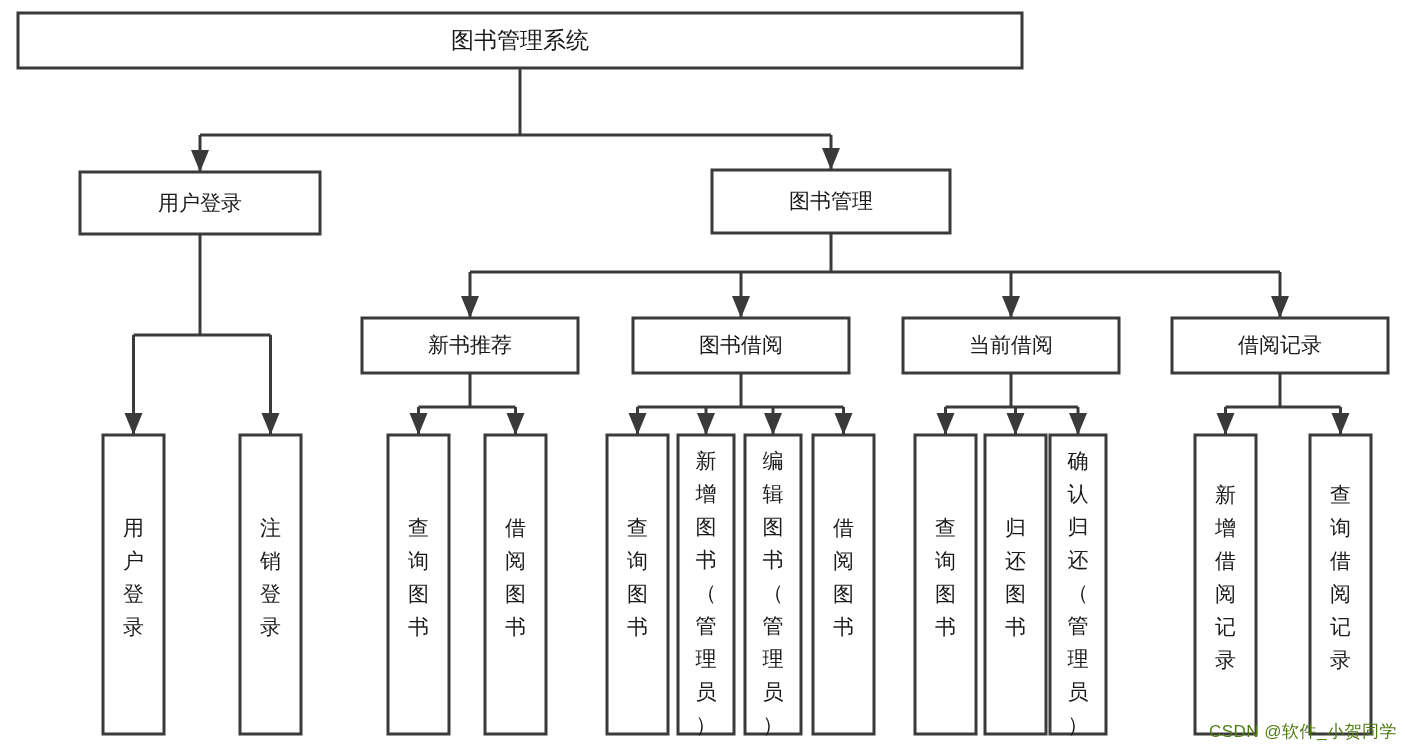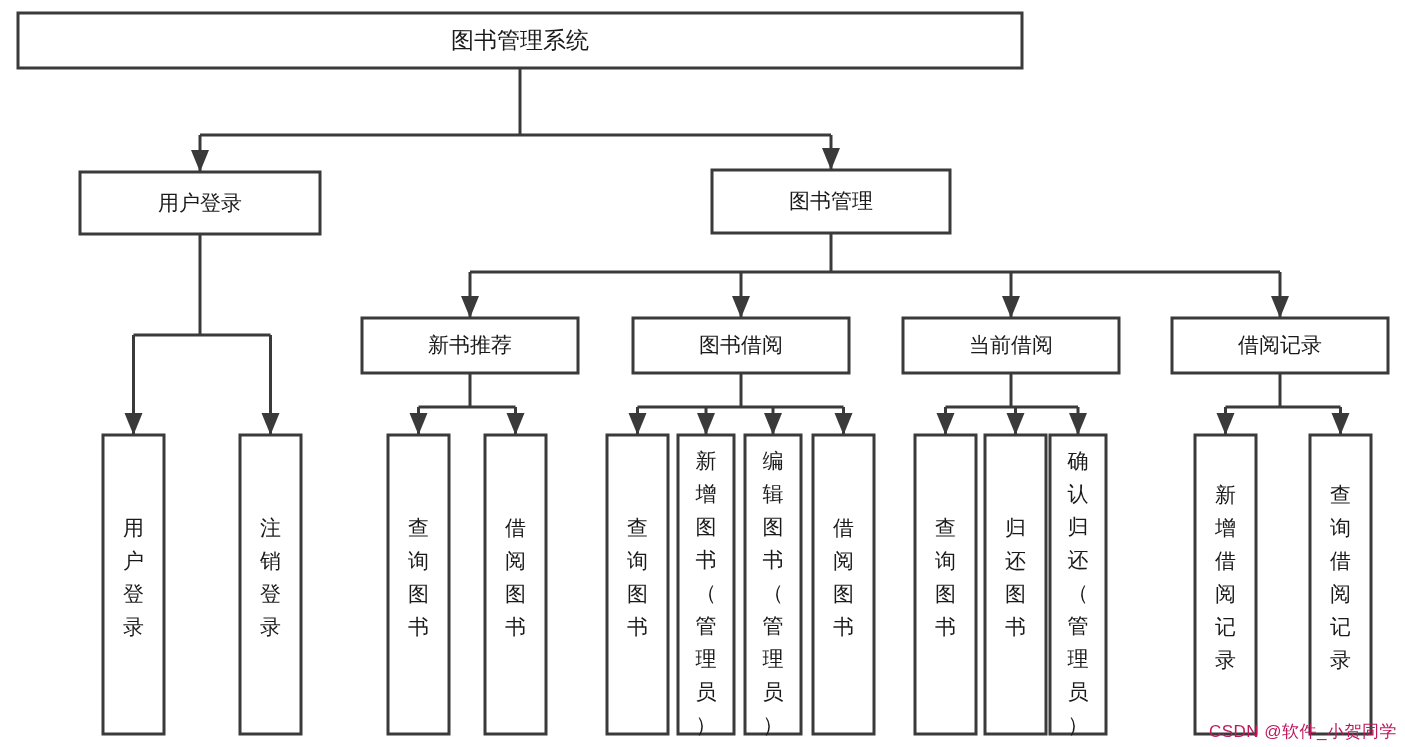--- a/index.html
+++ b/index.html
@@ -17,21 +17,21 @@
   .node-label{
     font-family:"Liberation Sans","DejaVu Sans",sans-serif;
     fill:#1a1a1a;text-anchor:middle;
   }
   .label-h{font-size:21px;dominant-baseline:middle;}
   .label-title{font-size:23px;dominant-baseline:middle;}
   .label-v{font-size:21px;text-anchor:middle;}
   .watermark{
     position:absolute;right:8px;bottom:4px;
     font-family:"Liberation Sans","DejaVu Sans",sans-serif;
-    font-size:17px;color:#be185d;white-space:nowrap;
+    font-size:17px;color:#4d7c0f;white-space:nowrap;
     letter-spacing:.5px;user-select:none;
   }
 </style>
 </head>
 <body>
 
 <div id="diagram-root">
   <svg id="tree-svg" width="1405" height="747" viewBox="0 0 1405 747" xmlns="http://www.w3.org/2000/svg">
     <g id="connectors-layer">
         <line x1="520" y1="68" x2="520" y2="135" class="connector"></line>

